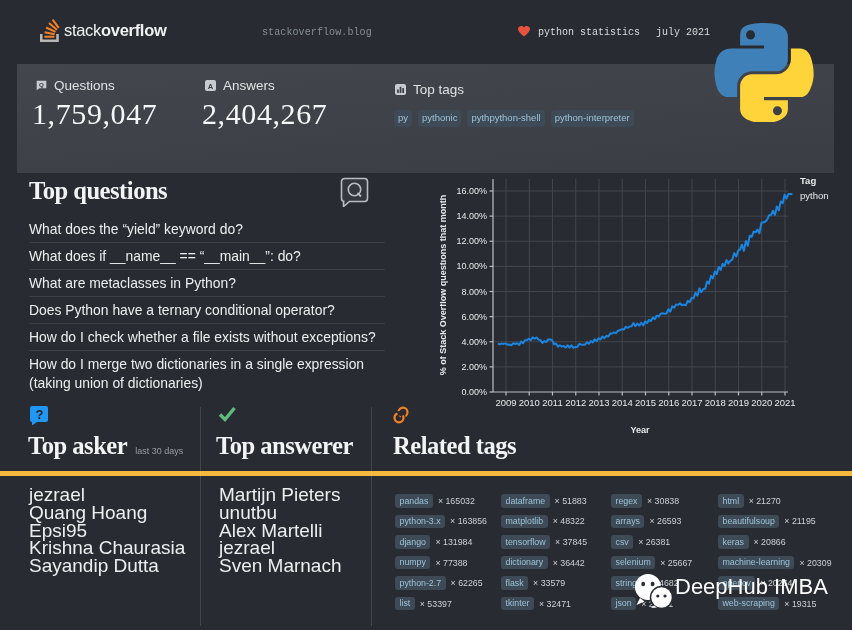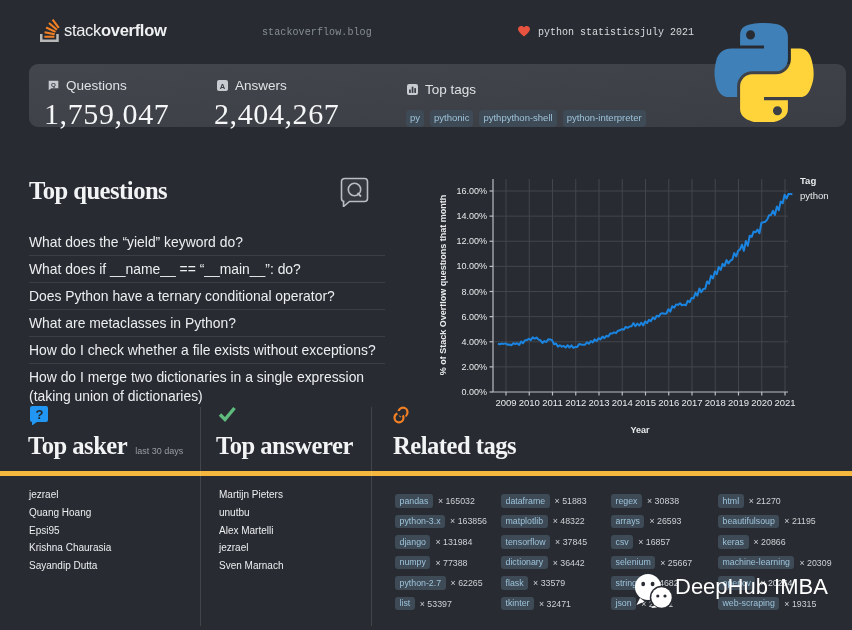--- a/index.html
+++ b/index.html
@@ -10,48 +10,48 @@
 
 
 .hdr { position:absolute; left:0; top:0; width:852px; height:64px; }
 .so-logo { position:absolute; left:40px; top:18px; display:flex; align-items:flex-end; }
 .so-text { font-size:16.5px; color:#eff0f1; letter-spacing:-0.3px; margin-left:4px; line-height:25px; }
 .so-text b { font-weight:bold; }
 .blog { position:absolute; left:262px; top:27px; font-size:10px; color:#878d94; letter-spacing:0.1px; }
 .meta { position:absolute; top:27px; font-size:10px; color:#d8dbde; }
 
 
-.panel { position:absolute; left:29px; top:64px; width:817px; height:63px; border-radius:9px;
+.panel { position:absolute; left:17px; top:64px; width:817px; height:109px; border-radius:0;
   background:linear-gradient(175deg, #43474d 0%, #3a3e44 100%); }
 .stat-label { position:absolute; top:14px; font-size:13.5px; color:#dfe1e4; }
 .stat-num { position:absolute; top:33px; font-family:"Liberation Serif", serif; font-weight:normal; font-size:30px; color:#f5f6f7; letter-spacing:0.6px; }
 .mini-ic { display:inline-block; vertical-align:-1px; margin-right:7px; }
 .pill { display:inline-block; background:#3e4a55; color:#9ec3da; font-size:9.5px; border-radius:4px;
   padding:2.5px 4px 3.5px; margin-right:6px;text-align:center; }
 
 
 .pylogo { position:absolute; left:714px; top:23px; z-index:5; }
 
 
 .tq-head { position:absolute; left:29px; top:177px; font-size:24.6px; font-weight:bold; color:#f2f3f4; letter-spacing:-0.5px; }
 .q-ic { position:absolute; left:340px; top:177px; }
-.qlist { position:absolute; left:29px; top:229px; width:356px; }
+.qlist { position:absolute; left:29px; top:216px; width:356px; }
 .qrow { font-size:13.9px; color:#eceef0; padding:3.5px 0 3.5px; border-bottom:1px solid rgba(255,255,255,0.09); line-height:19px; white-space:nowrap; }
 .qrow.wrap { white-space:normal; width:352px; }
 .qrow:last-child { border-bottom:none; }
 
 
 .chart { position:absolute; left:440px; top:160px; }
 
 
 .vline { position:absolute; top:407px; width:1px; height:219px; background:rgba(255,255,255,0.12); }
 .goldline { position:absolute; left:0; top:471px; width:852px; height:5px; background:#f5b73e; }
 .col-head { position:absolute; font-size:24.6px; font-weight:bold; color:#f2f3f4; letter-spacing:-0.5px; }
 .col-sub { font-size:9px; color:#989ea5; font-family:"Liberation Sans", sans-serif; font-weight:normal; letter-spacing:0; margin-left:8px; }
-.names { position:absolute; font-size:10px; color:#eceef0; line-height:17.8px; }
+.names { position:absolute; font-size:19px; color:#eceef0; line-height:17.8px; }
 
 
 .tagcol { position:absolute; top:491px; }
 .trow { height:20.6px; white-space:nowrap; }
 .tpill { display:inline-block; background:#3e4a55; color:#9cc3db; font-size:8.8px; border-radius:3px;
   padding:1.5px 4.5px 2px; vertical-align:middle; }
 .tcount { font-size:8.8px; color:#cdd1d5; margin-left:5px; vertical-align:middle; }
 
 
 .wm { position:absolute; left:675px; top:574px; font-size:22px; color:#fff; white-space:nowrap; z-index:9; }
@@ -65,21 +65,21 @@
       <path d="M26 33v-9h4v13H0V24h4v9h22z" fill="#b9b8b8"></path>
       <path d="M21.5 0l-2.7 2 9.9 13.3 2.7-2L21.5 0zM26 18.4L13.3 7.8l2.1-2.5 12.7 10.6-2.1 2.5zM9.1 15.2l15 7 1.4-3-15-7-1.4 3zm14 10.79l.68-2.95-16.1-3.35L7 23l16.1 2.99zM23 30H7v-3h16v3z" fill="#f48024"></path>
     </svg>
     <div class="so-text">stack<b>overflow</b></div>
   </div>
   <div class="blog mono">stackoverflow.blog</div>
   <svg style="position:absolute;left:518px;top:26px;" width="12" height="11" viewBox="0 0 24 22">
       <path fill="#e8533f" d="M12 21C5 15 0 10.5 0 6.3 0 2.8 2.8 0 6.3 0 8.5 0 10.7 1 12 2.8 13.3 1 15.5 0 17.7 0 21.2 0 24 2.8 24 6.3c0 4.2-5 8.7-12 14.7z"></path>
     </svg>
   <div class="meta mono" style="left:538px;">python statistics</div>
-  <div class="meta mono" style="left:640px;">july 2021</div>
+  <div class="meta mono" style="left:656px;">july 2021</div>
 </div>
 
 <div class="panel">
   <div class="stat-label" style="left:19px;"><span class="mini-ic"><svg width="11" height="11" viewBox="0 0 16 16">
           <path fill="#c8cbd0" d="M1 1h14v11H5l-4 3z"></path>
           <text x="8" y="9.5" font-size="9" font-weight="bold" fill="#3a3e44" text-anchor="middle" font-family="Liberation Sans">Q</text>
         </svg></span>Questions</div>
   <div class="stat-num" style="left:15px;">1,759,047</div>
   <div class="stat-label" style="left:188px;"><span class="mini-ic"><svg width="11" height="11" viewBox="0 0 16 16">
           <rect x="0" y="0" width="16" height="16" rx="3" fill="#c8cbd0"></rect>
@@ -108,22 +108,22 @@
 <div class="q-ic">
 <svg width="29" height="30" viewBox="0 0 29 30">
   <path d="M4.5 1.5h20a3 3 0 0 1 3 3v17a3 3 0 0 1-3 3H9.5l-6 5v-5h1a3 3 0 0 1-3-3v-17a3 3 0 0 1 3-3z" fill="rgba(255,255,255,0.06)" stroke="#b9bdc2" stroke-width="1.6"></path>
   <circle cx="14.5" cy="12.5" r="6.2" fill="none" stroke="#b9bdc2" stroke-width="1.6"></circle>
   <path d="M17.5 16l3.5 3.5" stroke="#b9bdc2" stroke-width="1.8"></path>
 </svg>
 </div>
 <div class="qlist">
   <div class="qrow">What does the “yield” keyword do?</div>
   <div class="qrow">What does if __name__ == “__main__”: do?</div>
+  <div class="qrow">What are metaclasses in Python?</div>
   <div class="qrow">Does Python have a ternary conditional operator?</div>
-  <div class="qrow">What are metaclasses in Python?</div>
   <div class="qrow">How do I check whether a file exists without exceptions?</div>
   <div class="qrow wrap">How do I merge two dictionaries in a single expression (taking union of dictionaries)</div>
 </div>
 
 <div class="chart">
 <svg width="412" height="290" viewBox="0 0 412 290">
   <g id="grid">
   <line x1="66.00" y1="19" x2="66.00" y2="232" stroke="#42464c" stroke-width="1"></line>
   <line x1="89.25" y1="19" x2="89.25" y2="232" stroke="#42464c" stroke-width="1"></line>
   <line x1="112.50" y1="19" x2="112.50" y2="232" stroke="#42464c" stroke-width="1"></line>
@@ -241,21 +241,21 @@
   <div class="trow"><span class="tpill">dataframe</span><span class="tcount">× 51883</span></div>
   <div class="trow"><span class="tpill">matplotlib</span><span class="tcount">× 48322</span></div>
   <div class="trow"><span class="tpill">tensorflow</span><span class="tcount">× 37845</span></div>
   <div class="trow"><span class="tpill">dictionary</span><span class="tcount">× 36442</span></div>
   <div class="trow"><span class="tpill">flask</span><span class="tcount">× 33579</span></div>
   <div class="trow"><span class="tpill">tkinter</span><span class="tcount">× 32471</span></div>
 </div>
 <div class="tagcol" style="left:611px;">
   <div class="trow"><span class="tpill">regex</span><span class="tcount">× 30838</span></div>
   <div class="trow"><span class="tpill">arrays</span><span class="tcount">× 26593</span></div>
-  <div class="trow"><span class="tpill">csv</span><span class="tcount">× 16857</span></div>
+  <div class="trow"><span class="tpill">csv</span><span class="tcount">× 26381</span></div>
   <div class="trow"><span class="tpill">selenium</span><span class="tcount">× 25667</span></div>
   <div class="trow"><span class="tpill">string</span><span class="tcount">× 24682</span></div>
   <div class="trow"><span class="tpill">json</span><span class="tcount">× 24821</span></div>
 </div>
 <div class="tagcol" style="left:718px;">
   <div class="trow"><span class="tpill">html</span><span class="tcount">× 21270</span></div>
   <div class="trow"><span class="tpill">beautifulsoup</span><span class="tcount">× 21195</span></div>
   <div class="trow"><span class="tpill">keras</span><span class="tcount">× 20866</span></div>
   <div class="trow"><span class="tpill">machine-learning</span><span class="tcount">× 20309</span></div>
   <div class="trow"><span class="tpill">opencv</span><span class="tcount">× 20264</span></div>

